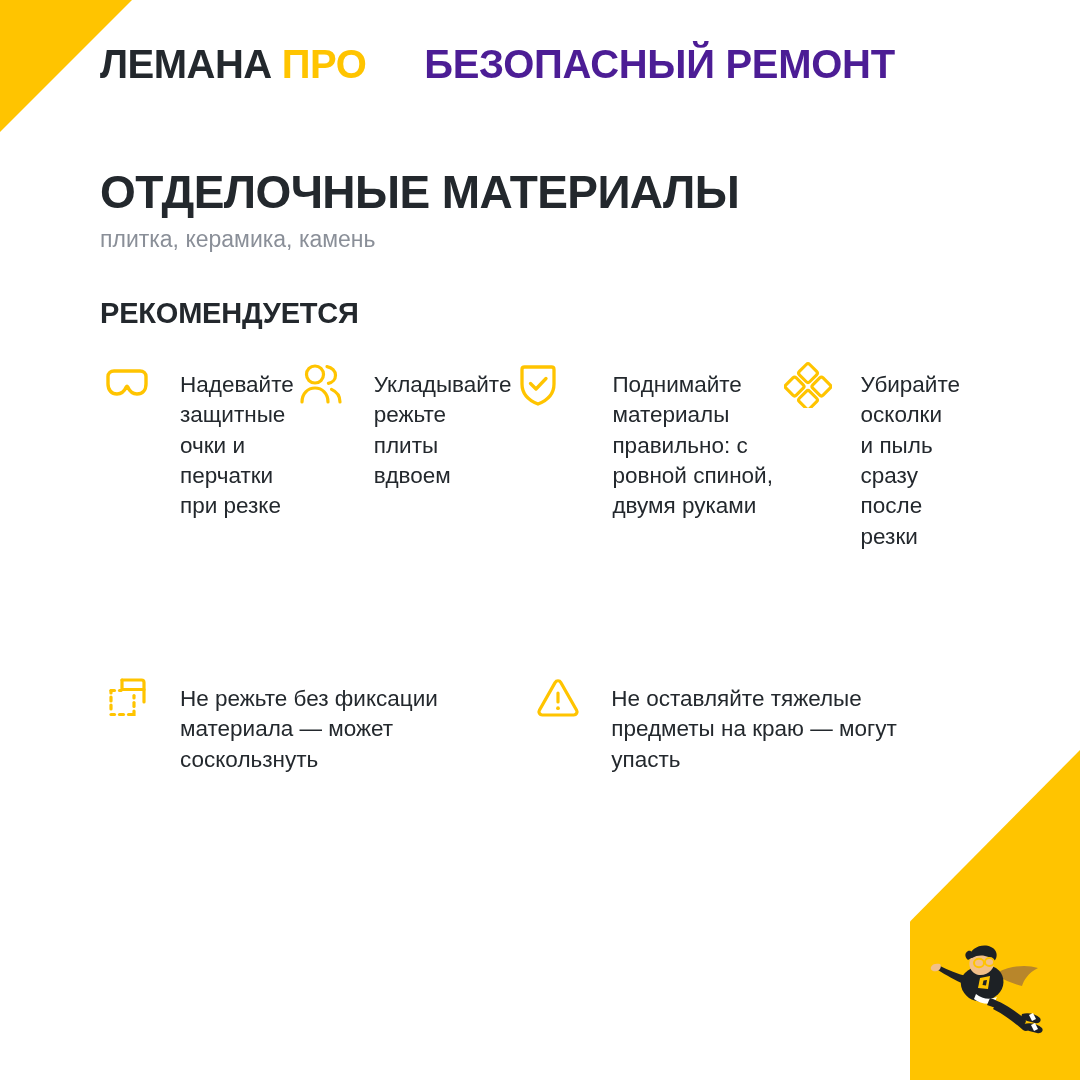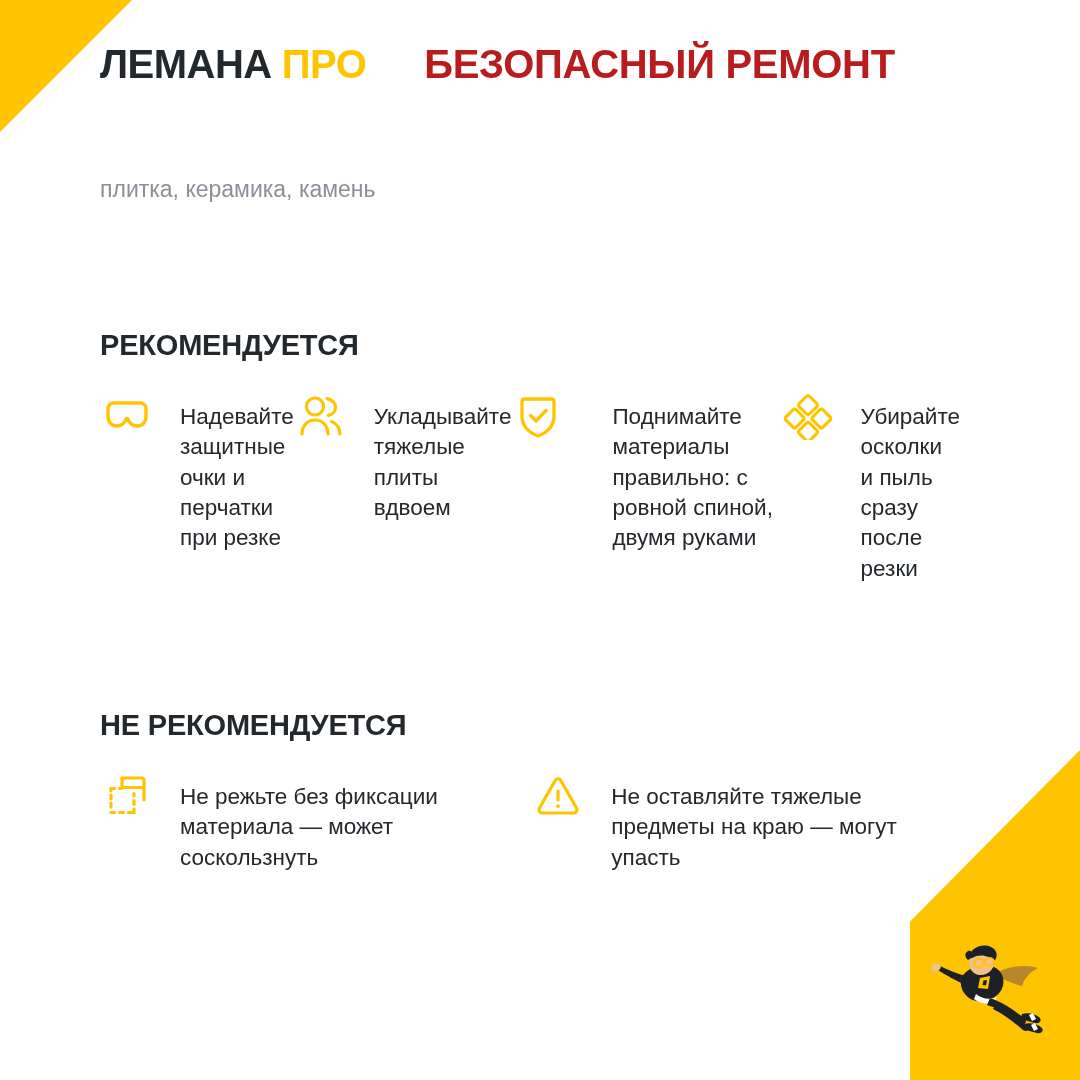--- a/index.html
+++ b/index.html
@@ -51,21 +51,21 @@
     letter-spacing: -0.5px;
     font-stretch: condensed;
     line-height: 1;
     white-space: nowrap;
   }
   .logo .logo-main { color: #23282D; font-style: normal; }
   .logo .logo-pro  { color: #FFC400; margin-left: 10px; }
   .header-tagline {
     font-size: 40px;
     font-weight: 700;
-    color: #b91c1c;
+    color: #4c1d95;
     letter-spacing: -0.3px;
     line-height: 1;
     white-space: nowrap;
   }
 
   
   .title-block { position: absolute; top: 168px; left: 100px; right: 120px; }
   .page-title {
     font-size: 46px;
     font-weight: 700;
@@ -75,21 +75,21 @@
   }
   .page-subtitle {
     margin-top: 8px;
     font-size: 23px;
     font-weight: 400;
     color: #8A8F98;
     line-height: 1.2;
   }
 
   
-  .section { position: absolute; left: 100px; right: 120px; margin-top: 32px; }
+  .section { position: absolute; left: 100px; right: 120px; }
   .section-do   { top: 298px; }
   .section-dont { top: 678px; }
 
   .section-heading {
     font-size: 29px;
     font-weight: 700;
     color: #23282D;
     letter-spacing: -0.2px;
     line-height: 1.1;
     margin-bottom: 34px;
@@ -149,20 +149,21 @@
   <div class="corner-br"></div>
 
   <div class="header">
     <div class="logo">
       <span class="logo-main">ЛЕМАНА</span><span class="logo-pro">ПРО</span>
     </div>
     <div class="header-tagline">БЕЗОПАСНЫЙ РЕМОНТ</div>
   </div>
 
   <div class="title-block">
+    <h1 class="page-title">ОТДЕЛОЧНЫЕ МАТЕРИАЛЫ</h1>
     <div class="page-subtitle">плитка, керамика, камень</div>
   </div>
 
   <div class="section section-do">
     <div class="section-heading">РЕКОМЕНДУЕТСЯ</div>
     <div class="item-list">
 
       <div class="item">
         <span class="item-icon">
           <svg width="46" height="34" viewBox="0 0 46 34" fill="none">
@@ -174,21 +175,21 @@
 
       <div class="item">
         <span class="item-icon">
           <svg width="44" height="42" viewBox="0 0 44 42" fill="none">
             <circle cx="16" cy="11.5" r="8.5" stroke="#FFC400" stroke-width="3.2"></circle>
             <path d="M3 39 C3 30.5 8.8 25 16 25 C23.2 25 29 30.5 29 39" stroke="#FFC400" stroke-width="3.2" stroke-linecap="round"></path>
             <path d="M28 3.6 C33 4.4 36.5 8 36.5 12.2 C36.5 16.3 33.5 19.6 29.4 20.3" stroke="#FFC400" stroke-width="3.2" stroke-linecap="round"></path>
             <path d="M32.5 26.4 C37.5 28.6 41 33.2 41 39" stroke="#FFC400" stroke-width="3.2" stroke-linecap="round"></path>
           </svg>
         </span>
-        <span class="item-text">Укладывайте тяжелые плиты вдвоем</span>
+        <span class="item-text">Укладывайте режьте плиты вдвоем</span>
       </div>
 
       <div class="item">
         <span class="item-icon">
           <svg width="42" height="46" viewBox="0 0 42 46" fill="none">
             <path d="M5 8.5 C5 7 6 6 7.5 6 H34.5 C36 6 37 7 37 8.5 V23 C37 33 30 39.5 21 43 C12 39.5 5 33 5 23 Z" stroke="#FFC400" stroke-width="3.3" stroke-linejoin="round"></path>
             <path d="M13.5 22.5 L19 28 L29 17.5" stroke="#FFC400" stroke-width="3.3" stroke-linecap="round" stroke-linejoin="round"></path>
           </svg>
         </span>
         <span class="item-text">Поднимайте материалы правильно: с ровной спиной, двумя руками</span>
@@ -203,21 +204,20 @@
             <rect x="24" y="29.6" width="14.6" height="14.6" rx="2.4" transform="rotate(45 24 29.6)" stroke="#FFC400" stroke-width="3.1"></rect>
           </svg>
         </span>
         <span class="item-text">Убирайте осколки и пыль сразу после резки</span>
       </div>
 
     </div>
   </div>
 
   <div class="section section-dont">
-    <div class="section-heading">НЕ РЕКОМЕНДУЕТСЯ</div>
     <div class="item-list">
 
       <div class="item">
         <span class="item-icon">
           <svg width="44" height="44" viewBox="0 0 44 44" fill="none">
             <path d="M17 4 H36.5 C37.9 4 39 5.1 39 6.5 V26" stroke="#FFC400" stroke-width="3.2" stroke-linecap="round" stroke-linejoin="round"></path>
             <path d="M17 4 V13.5 H39" stroke="#FFC400" stroke-width="3.2" stroke-linecap="round" stroke-linejoin="round"></path>
             <path d="M6 17 V14.5" stroke="#FFC400" stroke-width="3.2" stroke-linecap="round"></path>
             <path d="M6 25 V21" stroke="#FFC400" stroke-width="3.2" stroke-linecap="round"></path>
             <path d="M6 33 V29" stroke="#FFC400" stroke-width="3.2" stroke-linecap="round"></path>

